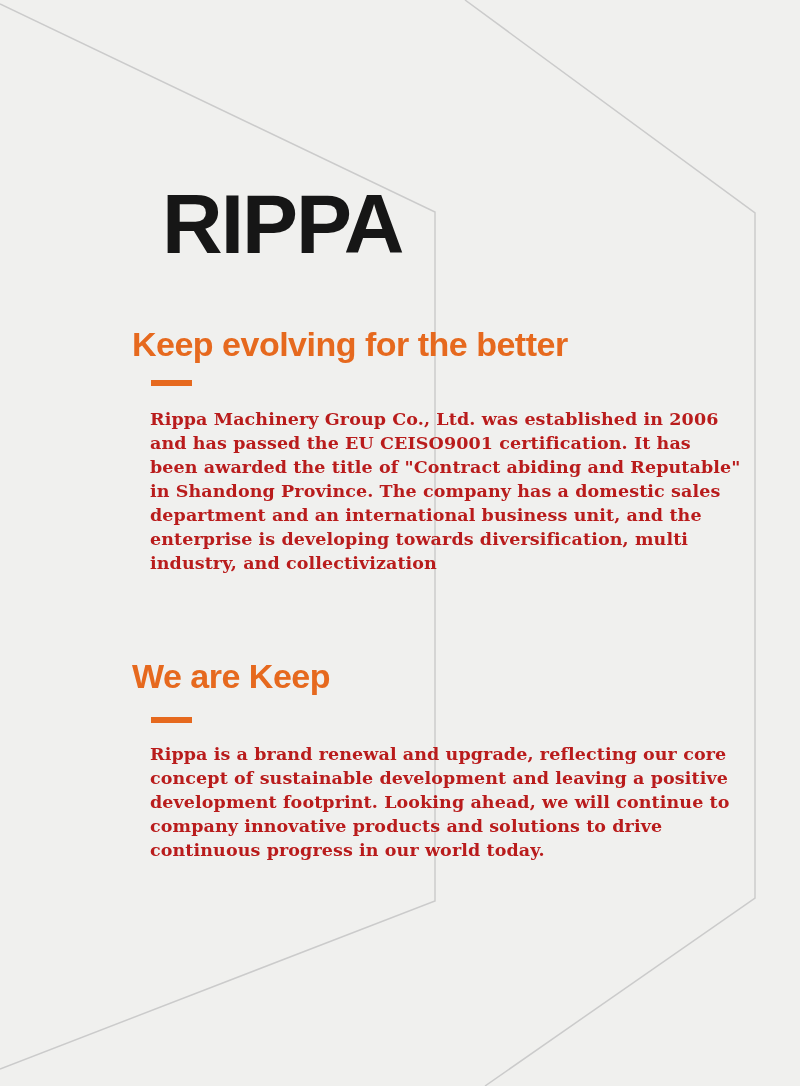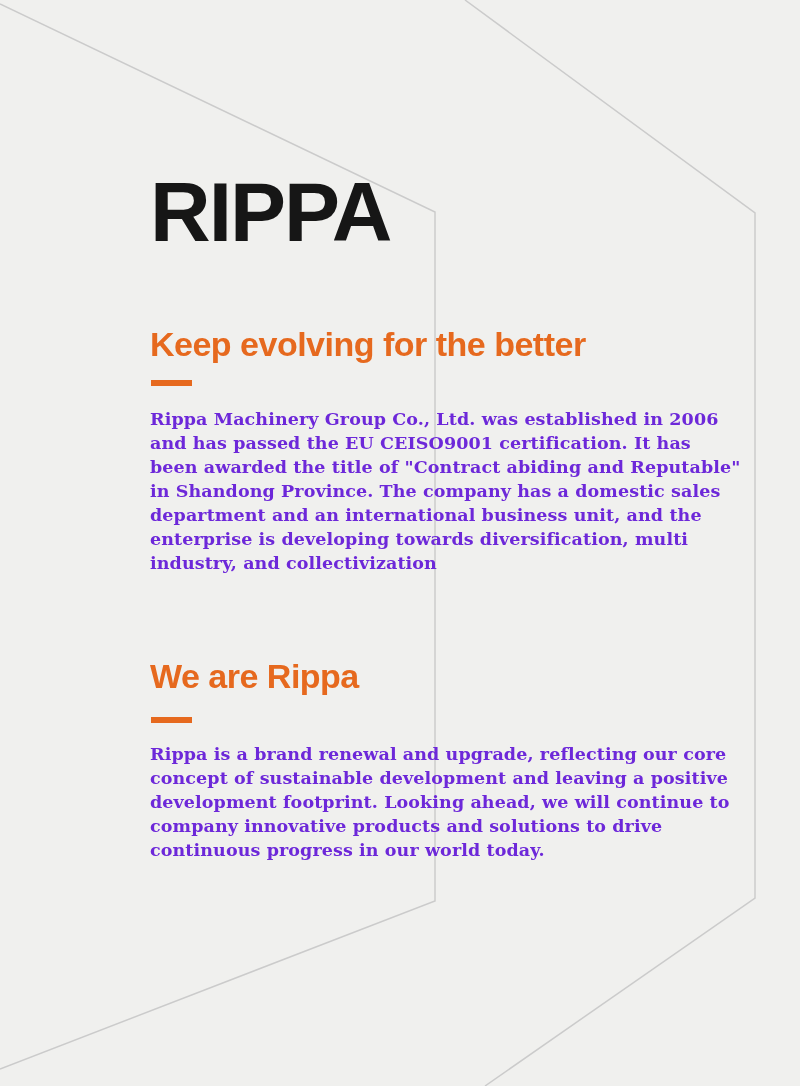--- a/index.html
+++ b/index.html
@@ -23,31 +23,31 @@
   }
   .bg-lines polyline {
     fill: none;
     stroke: var(--line, #cbcbcb);
     stroke-width: 1.5;
   }
   .logo {
     position: absolute;
     left: 146px;
     top: 166px;
-    margin: 4px;
+    margin: 16px;
     font-size: 84px;
     line-height: 1.0;
     font-weight: 800;
     letter-spacing: -2px;
     color: #161616;
     font-family: "Liberation Sans", "DejaVu Sans", sans-serif;
   }
   .section-heading {
     position: absolute;
-    left: 150px;
+    left: 132px;
     margin: 0;
     font-size: 34px;
     line-height: 1.15;
     font-weight: 700;
     letter-spacing: -0.5px;
     color: var(--accent, #e6691e);
     font-family: "Liberation Sans", "DejaVu Sans", sans-serif;
   }
   .heading-1 { top: 325px; }
   .heading-2 { top: 657px; }
@@ -62,21 +62,21 @@
   .dash-2 { top: 717px; }
   .section-body {
     position: absolute;
     left: 150px;
     width: 592px;
     margin: 0;
     font-family: "DejaVu Serif", "Liberation Serif", serif;
     font-size: 17.5px;
     font-weight: 600;
     line-height: 24px;
-    color: #6d28d9;
+    color: #b91c1c;
     letter-spacing: 0.1px;
   }
   .body-1 { top: 407px; }
   .body-2 { top: 742px; }
 </style>
 </head>
 <body>
 
 <div class="page">
 
@@ -87,18 +87,18 @@
 
   <h1 class="logo">RIPPA</h1>
 
   <section>
     <h2 class="section-heading heading-1">Keep evolving for the better</h2>
     <div class="accent-dash dash-1"></div>
     <p class="section-body body-1">Rippa Machinery Group Co., Ltd. was established in 2006 and has passed the EU CEISO9001 certification. It has been awarded the title of "Contract abiding and Reputable" in Shandong Province. The company has a domestic sales department and an international business unit, and the enterprise is developing towards diversification, multi industry, and collectivization</p>
   </section>
 
   <section>
-    <h2 class="section-heading heading-2">We are Rippa</h2>
+    <h2 class="section-heading heading-2">We are Keep</h2>
     <div class="accent-dash dash-2"></div>
     <p class="section-body body-2">Rippa is a brand renewal and upgrade, reflecting our core concept of sustainable development and leaving a positive development footprint. Looking ahead, we will continue to company innovative products and solutions to drive continuous progress in our world today.</p>
   </section>
 
 </div>
 
 </body></html>

